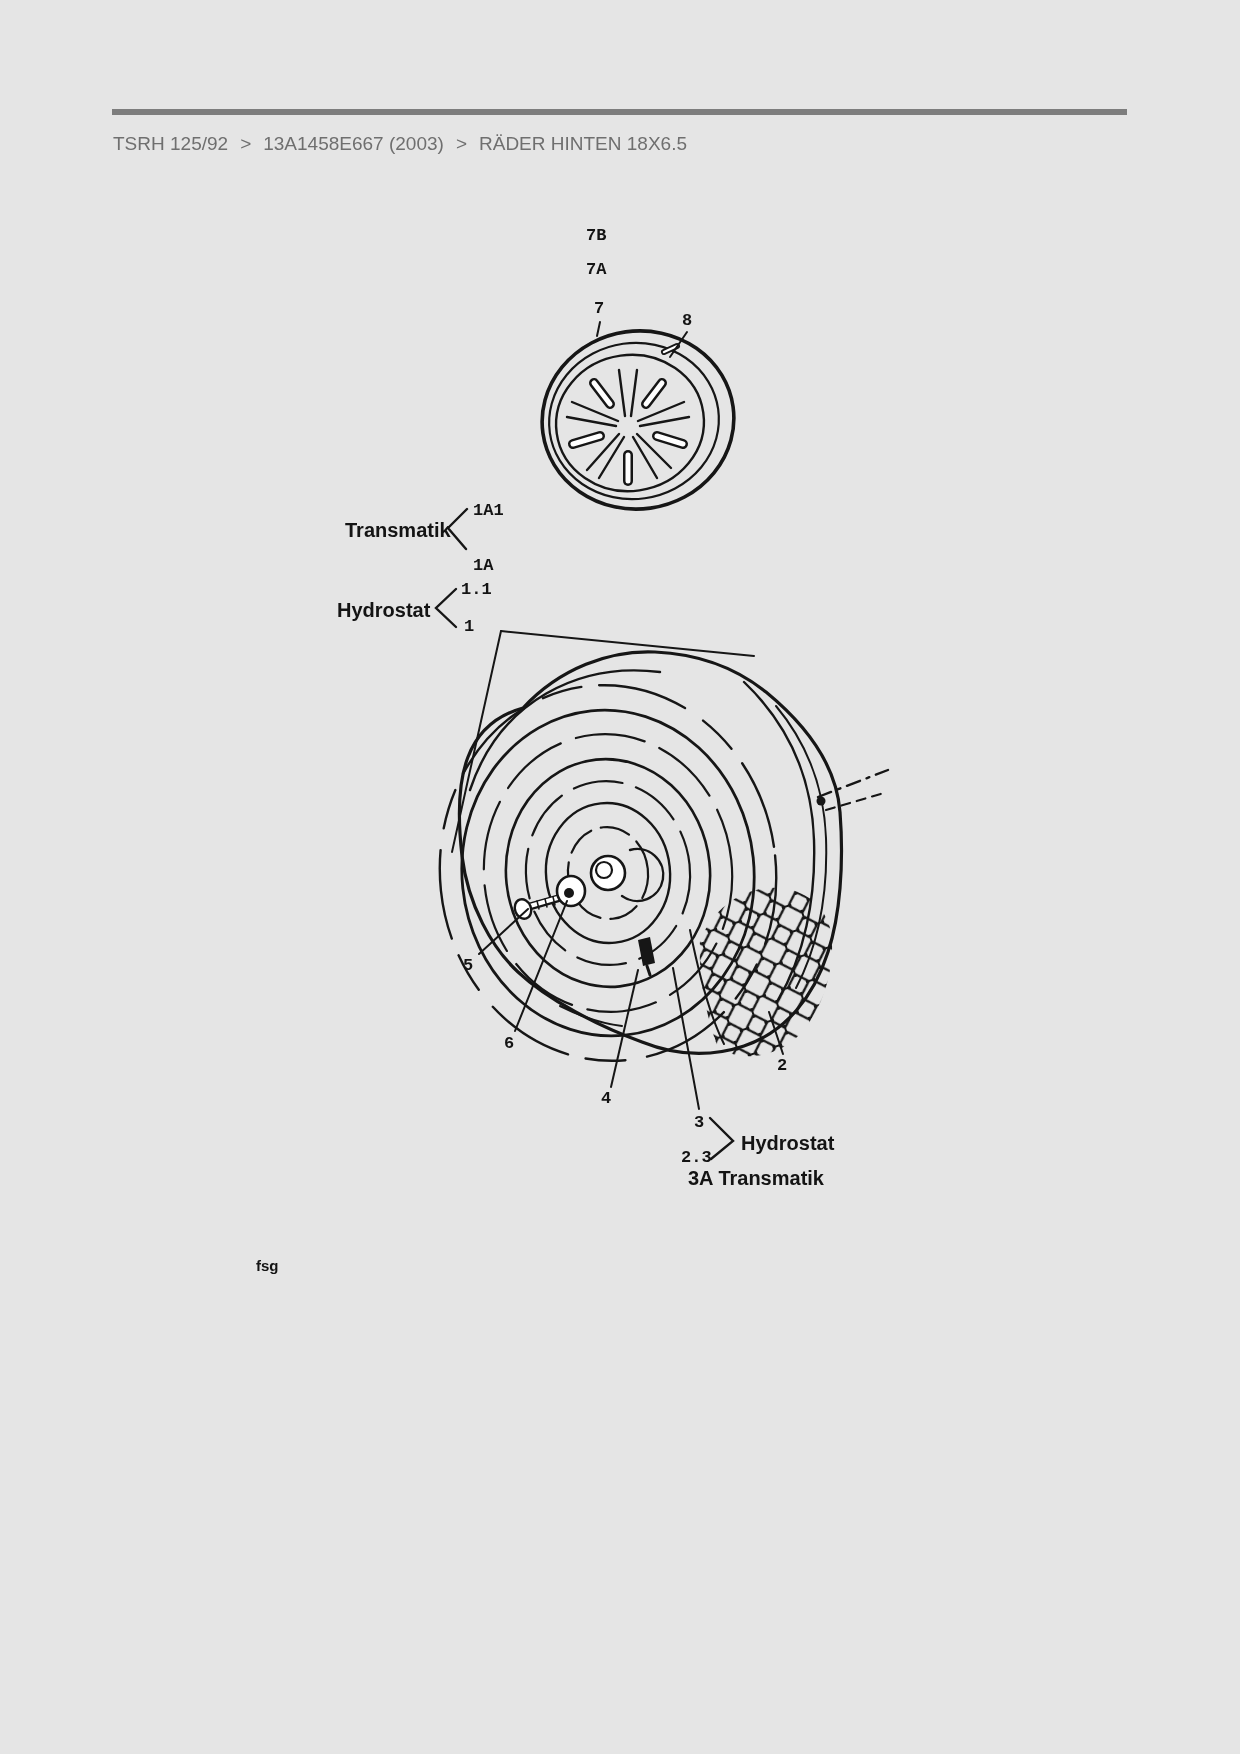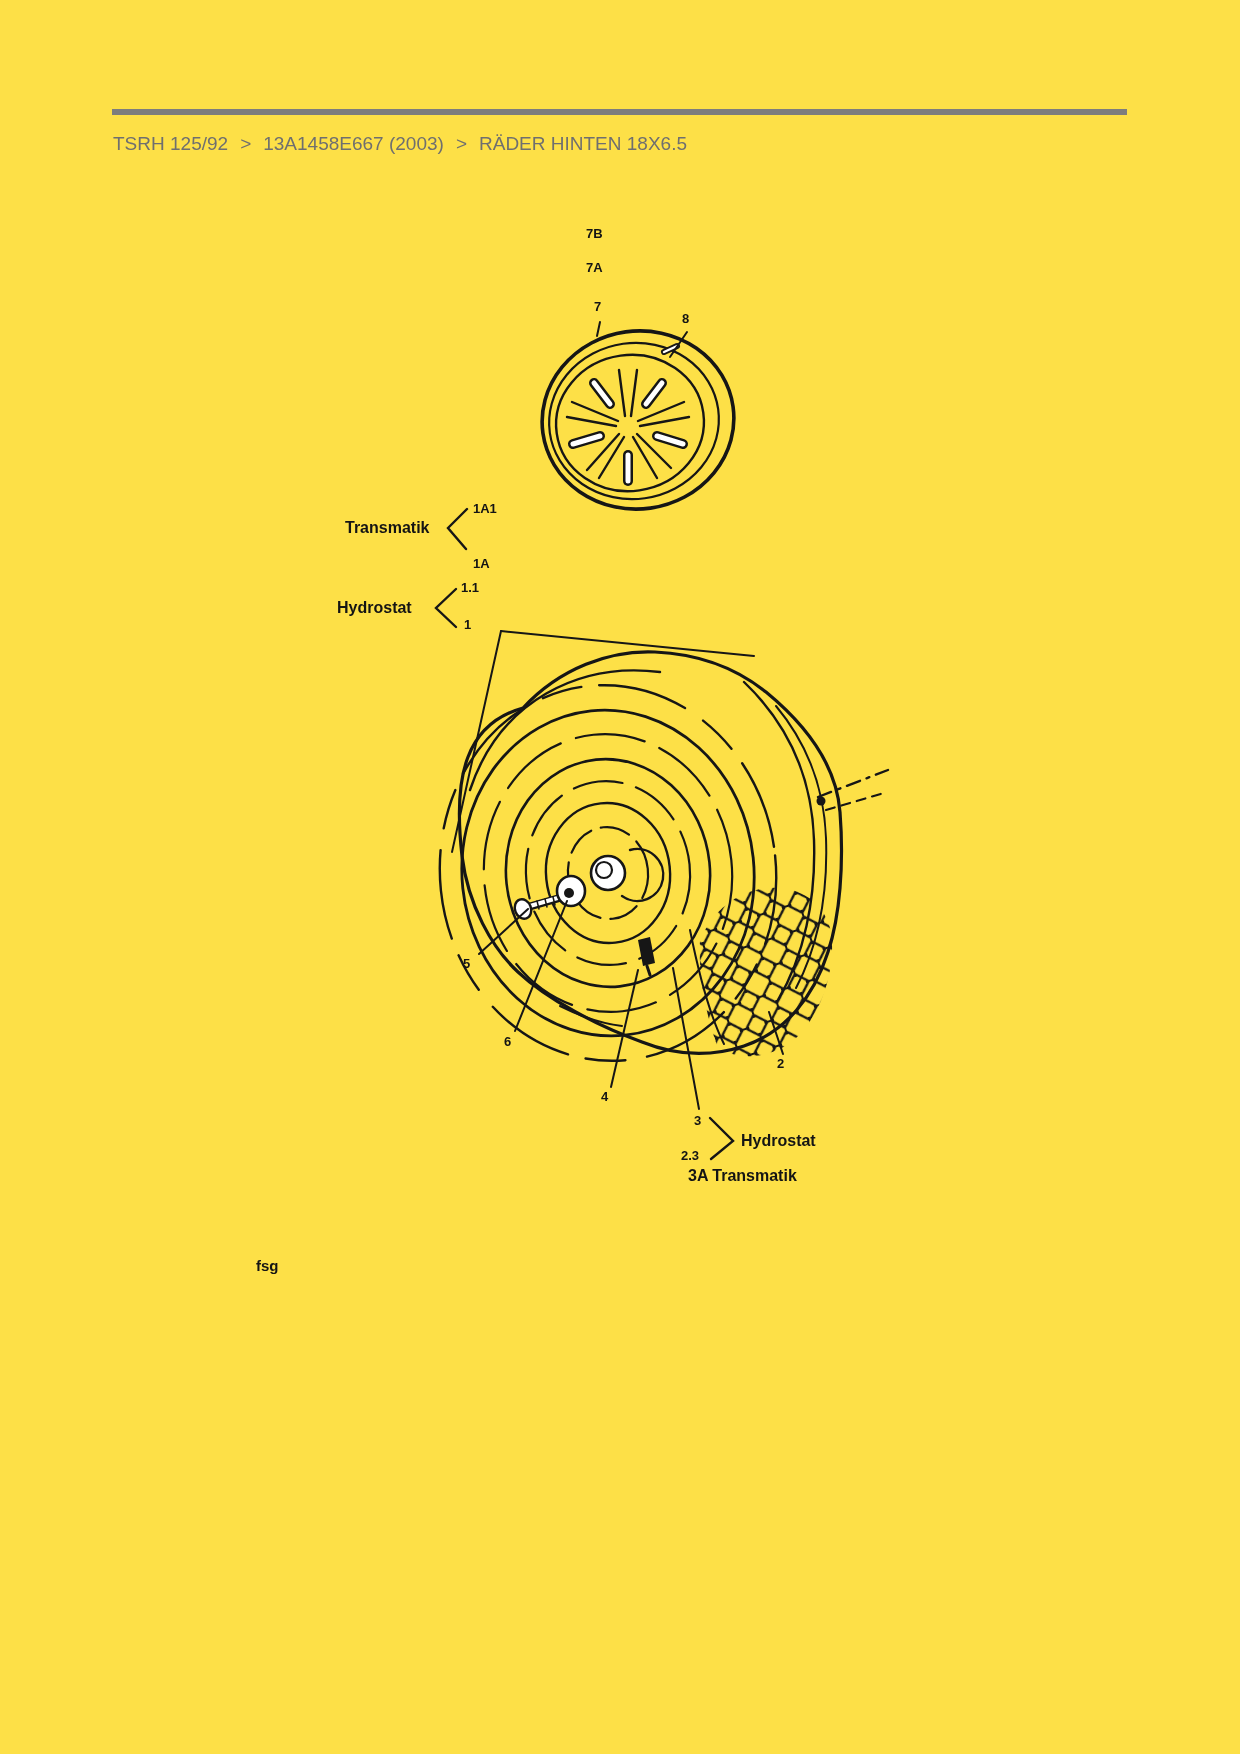--- a/index.html
+++ b/index.html
@@ -1,40 +1,40 @@
 <!DOCTYPE html>
 <html><head>
 <meta charset="utf-8">
 <style>
   html,body{margin:0;padding:0;background:#ffffff;}
   .page{
     position:relative;
     width:1240px;height:1754px;
-    background:#fde047;
+    background:#e5e5e5;
     font-family:"Liberation Sans",sans-serif;
     overflow:hidden;
   }
   .top-rule{
     position:absolute;left:112px;top:109px;
     width:1015px;height:6px;background:#7d7d7d;
   }
   .breadcrumb{
     position:absolute;left:113px;top:133px;
     font-size:19px;color:#6f6f6f;white-space:nowrap;
   }
   .breadcrumb .sep{margin:0 12px;}
   .diagram{position:absolute;left:0;top:0;width:1240px;height:1754px;}
   .diagram svg{position:absolute;left:0;top:0;}
   .callout{
     position:absolute;color:#141414;font-weight:bold;
-    font-size:13px;line-height:1;white-space:nowrap;
+    font-size:17px;line-height:1;white-space:nowrap;font-family:Liberation Mono, monospace;
   }
   .grouplabel{
     position:absolute;color:#141414;font-weight:bold;
-    font-size:16px;line-height:1;white-space:nowrap;
+    font-size:20px;line-height:1;white-space:nowrap;
   }
   .footnote{
     position:absolute;left:256px;top:1258px;color:#141414;
     font-weight:bold;font-size:15px;line-height:1;
   }
 </style>
 </head>
 <body>
 
 <div class="page">

